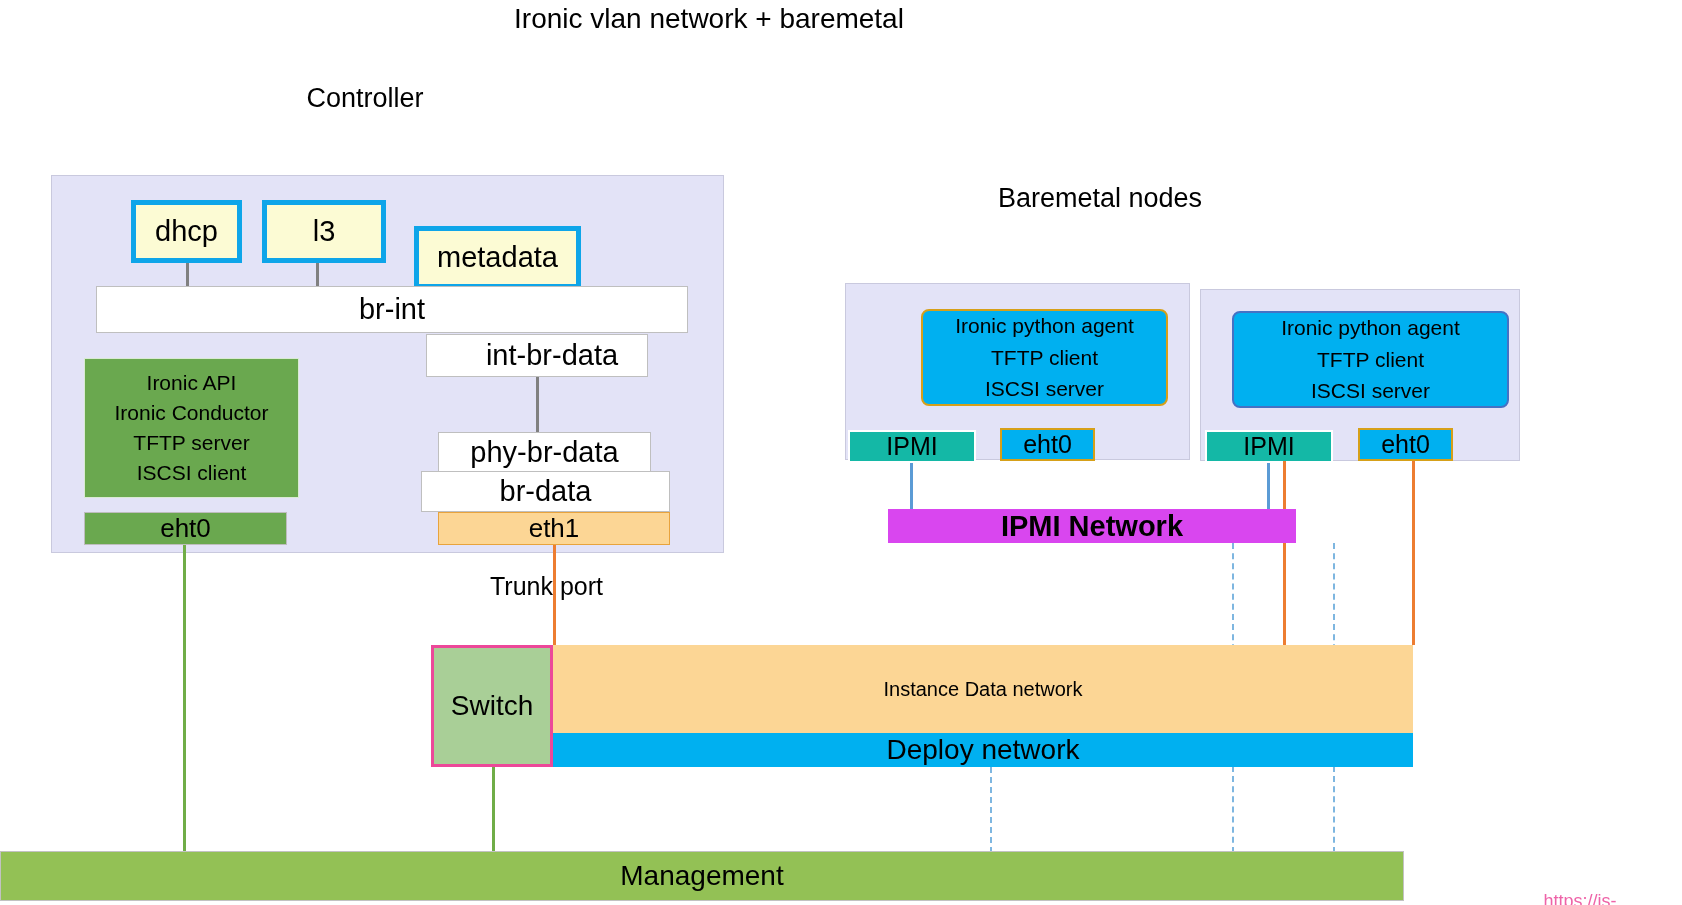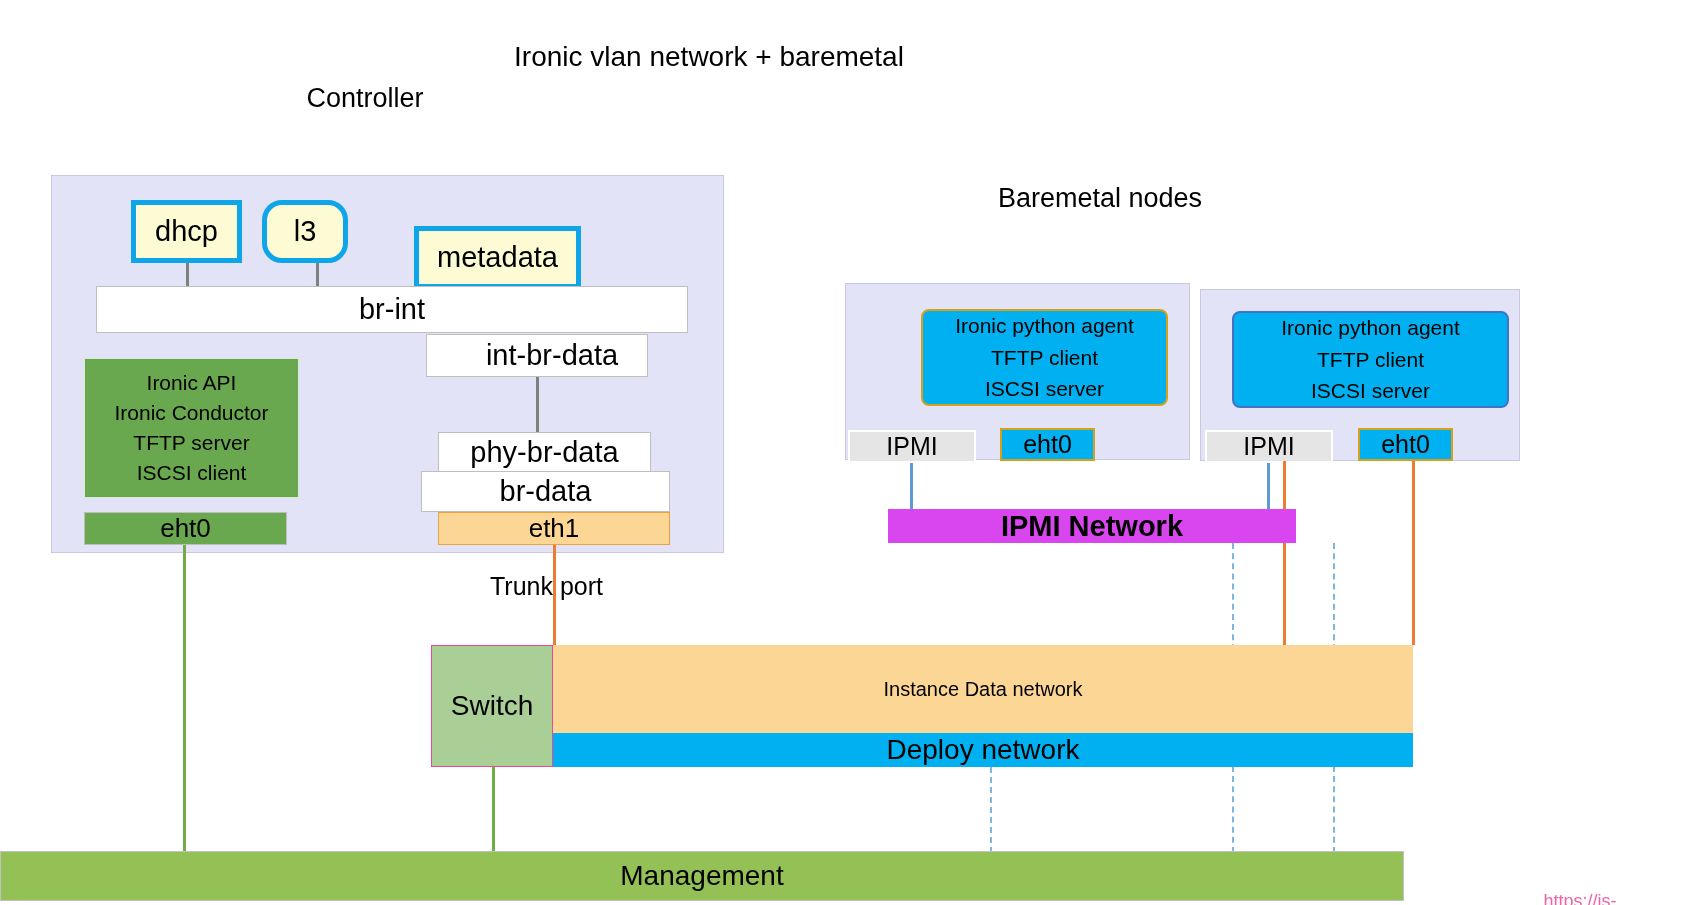--- a/index.html
+++ b/index.html
@@ -2,35 +2,35 @@
 <html><head>
 <meta charset="utf-8">
 <style>
   html,body{margin:0;padding:0;background:#ffffff;}
   body{width:1682px;height:905px;position:relative;overflow:hidden;
        font-family:"Liberation Sans","DejaVu Sans",sans-serif;color:#000;}
   .abs{position:absolute;box-sizing:border-box;}
   .ctext{display:flex;align-items:center;justify-content:center;text-align:center;}
 
   
-  #diagram-title{left:0;top:3px;width:1418px;font-size:28px;margin-top:38px;}
+  #diagram-title{left:0;top:3px;width:1418px;font-size:28px;}
   #controller-title{left:250px;top:83px;width:230px;font-size:27px;}
   #baremetal-title{left:955px;top:183px;width:290px;font-size:27px;}
   #trunk-port-label{left:490px;top:572px;width:220px;font-size:25px;justify-content:flex-start;}
 
   
   .panel{background:#e3e3f7;border:1px solid #c9c9de;}
   #controller-panel{left:51px;top:175px;width:673px;height:378px;}
   #node1-panel{left:845px;top:283px;width:345px;height:177px;}
   #node2-panel{left:1200px;top:289px;width:320px;height:172px;}
 
   
   .agent-box{background:#fcfbd4;border:5px solid #0ea5e9;font-size:29px;}
   #box-dhcp{left:131px;top:200px;width:111px;height:63px;}
-  #box-l3{left:262px;top:200px;width:86px;height:63px;border-radius:20px;}
+  #box-l3{left:262px;top:200px;width:124px;height:63px;}
   #box-metadata{left:414px;top:194px;width:167px;height:63px;margin-top:32px;}
 
   
   .bridge{background:#ffffff;border:1px solid #bfbfbf;font-size:29px;}
   #box-br-int{left:96px;top:286px;width:592px;height:47px;}
   #box-int-br-data{left:426px;top:334px;width:222px;height:43px;padding-left:30px;}
   #box-phy-br-data{left:438px;top:432px;width:213px;height:41px;}
   #box-br-data{left:421px;top:471px;width:249px;height:41px;}
 
   
@@ -41,30 +41,30 @@
       background:#6aa84f;border:1px solid #bdbdbd;font-size:26px;}
   #port-eth1-ctrl{left:438px;top:512px;width:232px;height:33px;
       background:#fcd695;border:1px solid #e8a33d;font-size:26px;}
 
   
   .bm-agent{background:#00b0f0;font-size:21px;flex-direction:column;line-height:1.5;border-radius:8px;}
   #node1-agent{left:921px;top:309px;width:247px;height:97px;border:2px solid #d6a019;}
   #node2-agent{left:1232px;top:311px;width:277px;height:97px;border:2px solid #4472c4;}
 
   
-  .port-ipmi{background:#e5e5e5;font-size:25px;}
+  .port-ipmi{background:#14b8a6;font-size:25px;}
   .port-eht0{background:#00b0f0;border:2px solid #d6a019;font-size:25px;}
   #node1-ipmi{left:848px;top:430px;width:128px;height:33px;border:2px solid #ffffff;}
   #node1-eht0{left:1000px;top:428px;width:95px;height:33px;}
   #node2-ipmi{left:1205px;top:430px;width:128px;height:33px;border:2px solid #ffffff;}
   #node2-eht0{left:1358px;top:428px;width:95px;height:33px;}
 
   
   #ipmi-network{left:888px;top:509px;width:408px;height:34px;background:#d946ef;font-size:29px;font-weight:bold;}
-  #switch-box{left:431px;top:645px;width:122px;height:122px;background:#a9cf97;border:1px solid #ec4899;font-size:28px;}
+  #switch-box{left:431px;top:645px;width:122px;height:122px;background:#a9cf97;border:3px solid #ec4899;font-size:28px;}
   #instance-data-network{left:553px;top:645px;width:860px;height:88px;background:#fcd695;font-size:20px;}
   #deploy-network{left:553px;top:733px;width:860px;height:34px;background:#00b0f0;font-size:28px;}
   #management-network{left:0px;top:851px;width:1404px;height:50px;background:#93c155;border:1px solid #c2c2c2;font-size:28px;}
   #watermark{left:1480px;top:891px;width:200px;font-size:18px;color:#ec4899;opacity:.85;justify-content:flex-end;}
 
   
   .line{position:absolute;}
   .v-gray{background:#808080;width:3px;}
   .v-orange{background:#ed7d31;width:3px;}
   .v-green{background:#70ad47;width:3px;}

